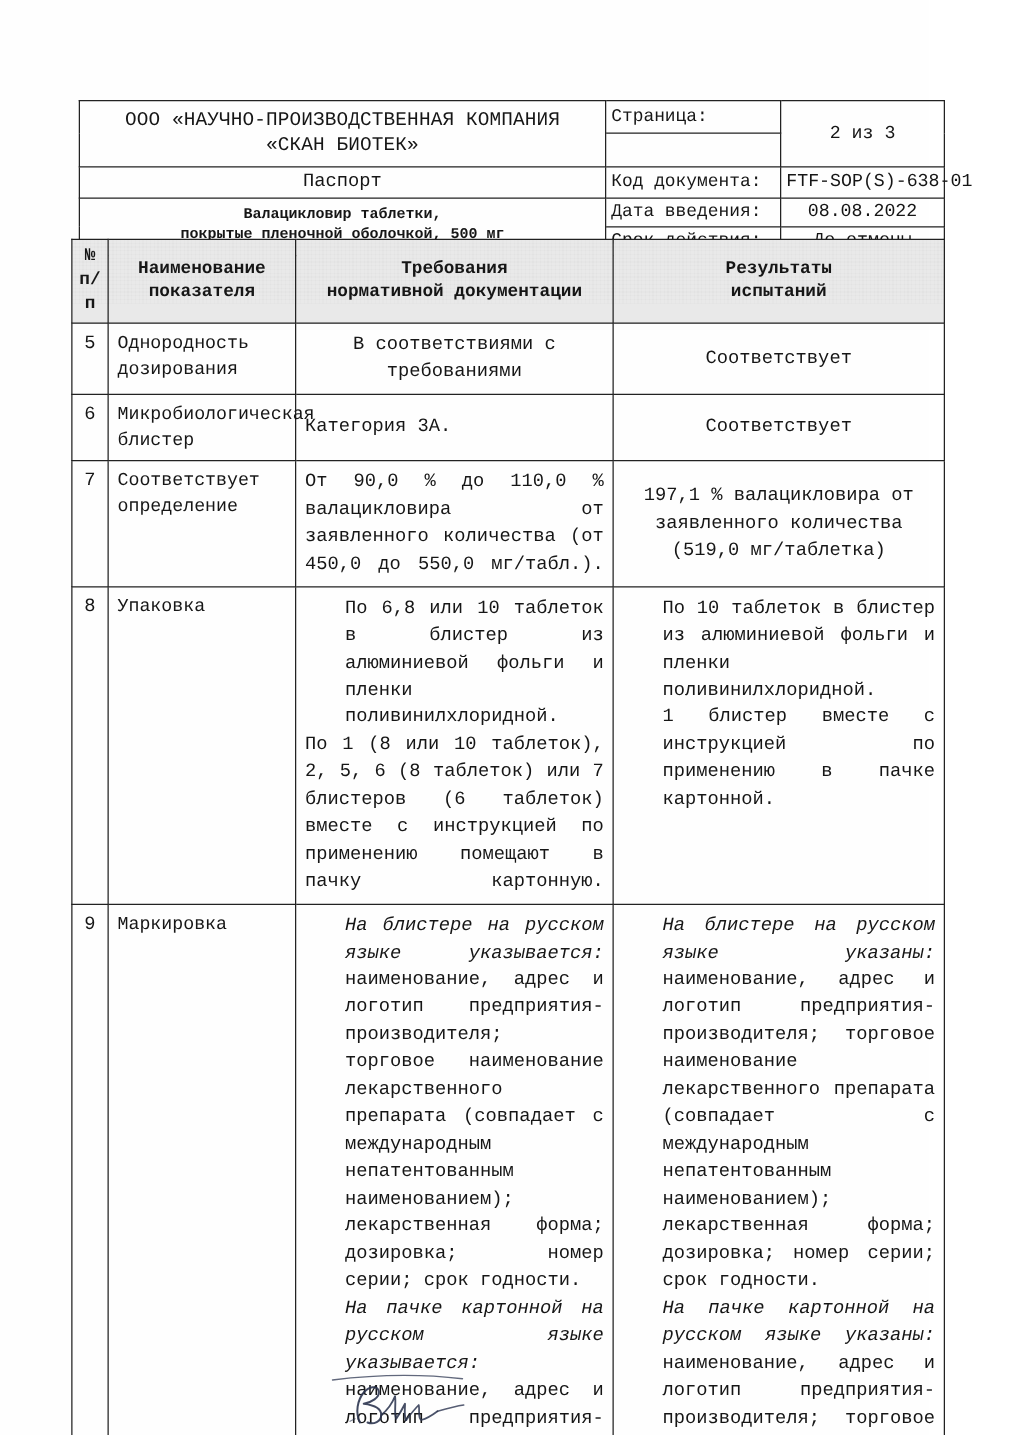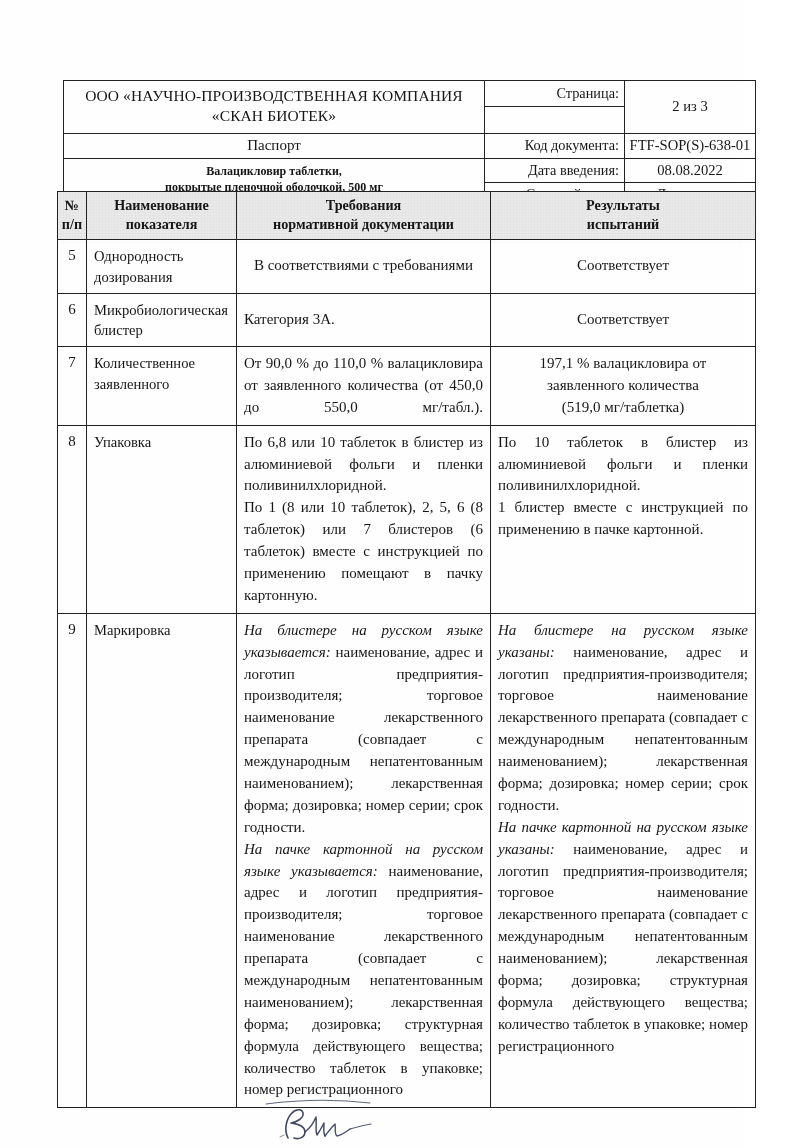--- a/index.html
+++ b/index.html
@@ -16,20 +16,21 @@
     color: #161616;
     overflow: hidden;
   }
 
   .page {
     position: absolute;
     left: 0; top: 0;
     width: 743px;
     height: 1148px;
     background: #fefefe;
+    font-family: Liberation Mono, monospace;
   }
 
   
   table {
     border-collapse: collapse;
     table-layout: fixed;
   }
   td, th {
     border: 1.4px solid #222;
     vertical-align: top;
@@ -58,21 +59,21 @@
   }
   .hdr-product {
     text-align: center;
     font-weight: bold;
     font-size: 12px;
     line-height: 1.35;
     padding: 4px 6px 5px 6px;
   }
   .hdr-product .l2 { display: block; }
   .hdr-lbl {
-    text-align: right;
+    text-align: left;
     font-size: 14.3px;
     padding: 3px 5px 3px 4px;
     vertical-align: middle;
     white-space: nowrap;
   }
   .hdr-val {
     text-align: center;
     font-size: 14.6px;
     padding: 3px 4px;
     vertical-align: middle;
@@ -116,21 +117,21 @@
     padding: 6px 4px 5px 7px;
     vertical-align: top;
   }
   td.cell-req, td.cell-res {
     font-size: 15px;
     line-height: 1.46;
     padding: 6px 7px 6px 7px;
     vertical-align: top;
   }
 
-  .just { text-align: justify; text-align-last: left; }
+  .just { text-align: justify; text-align-last: left; margin-left: 32px; }
   .just-all { text-align: justify; text-align-last: justify; }
   .center { text-align: center; }
   .ital { font-style: italic; }
   p { margin: 0; }
   p + p { margin-top: 0px; }
 
   
   .mid { vertical-align: middle !important; }
 
   
@@ -238,21 +239,21 @@
 
       <tr>
         <td class="cell-num">6</td>
         <td class="cell-name">Микробиологическая блистер</td>
         <td class="cell-req mid">Категория 3А.</td>
         <td class="cell-res mid center">Соответствует</td>
       </tr>
 
       <tr>
         <td class="cell-num">7</td>
-        <td class="cell-name">Количественное заявленного</td>
+        <td class="cell-name">Соответствует определение</td>
         <td class="cell-req just-all">От 90,0 % до 110,0 % валацикловира от заявленного количества (от 450,0 до 550,0 мг/табл.).</td>
         <td class="cell-res mid center">
           <p>197,1 % валацикловира от</p>
           <p>заявленного количества</p>
           <p>(519,0 мг/таблетка)</p>
         </td>
       </tr>
 
       <tr>
         <td class="cell-num">8</td>

